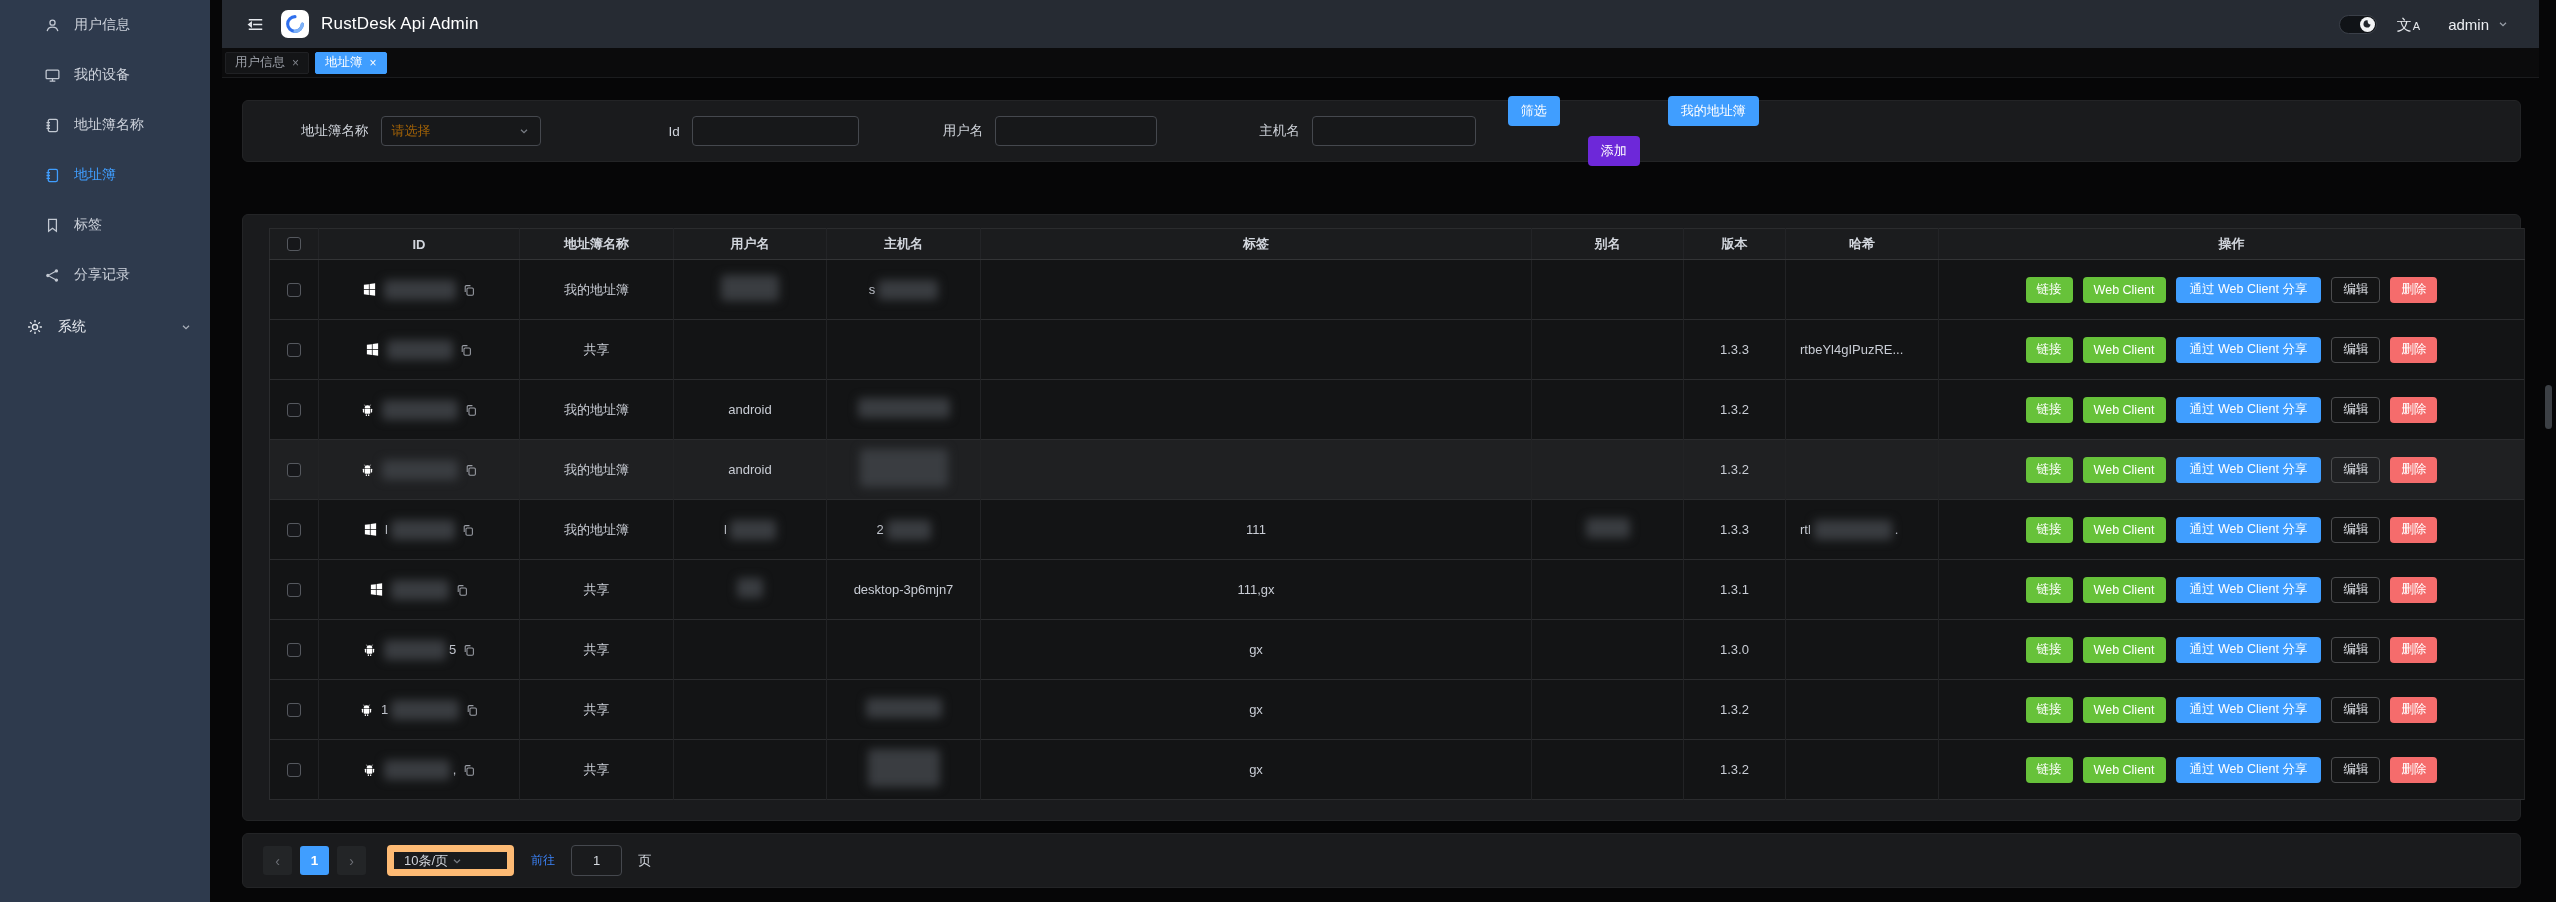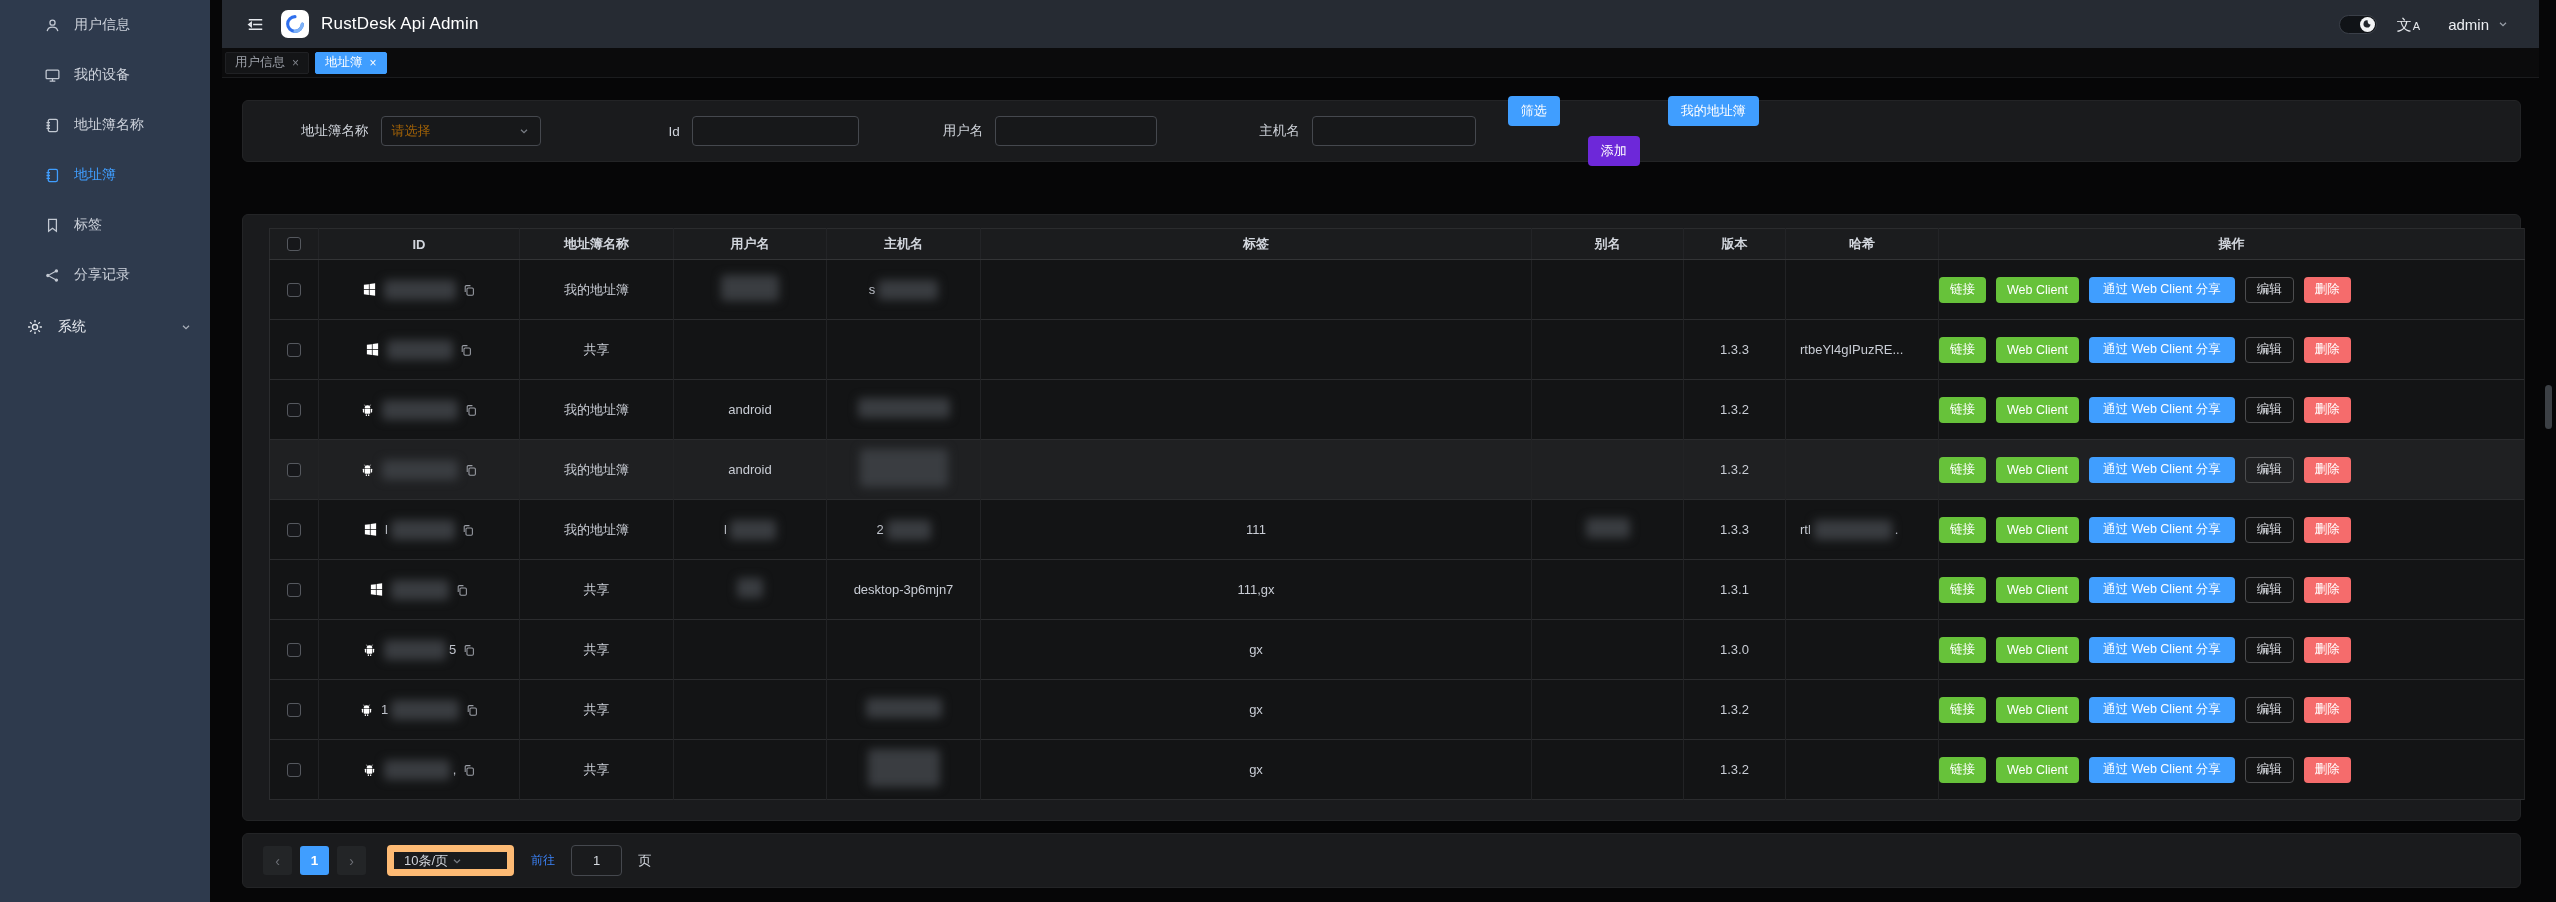--- a/index.html
+++ b/index.html
@@ -62,21 +62,21 @@
   thead th{height:31px;background:#1b1c1e;font-size:13px;font-weight:700;color:#d3d7de;border-bottom:1px solid #333436;border-right:1px solid #232427;text-align:center;}
   tbody td{height:60px;background:#131415;border-top:1px solid #2b2c2e;border-right:1px solid #222325;font-size:13px;color:#c9cdd5;text-align:center;vertical-align:middle;}
   tr.hover td{background:#1f2022;}
   .cb{width:14px;height:14px;border:1px solid #55585e;border-radius:3px;background:#16171a;margin:0 auto;cursor:pointer;}
   .idwrap{display:flex;align-items:center;justify-content:center;gap:6px;}
   .os-icon{display:inline-flex;width:16px;height:16px;color:#fff;}
   .copy-icon{display:inline-flex;color:#9b9ea6;cursor:pointer;}
   .blur{display:inline-block;background:#3a3d41;border-radius:4px;filter:blur(5px);height:20px;vertical-align:middle;}
   .cell-parts{display:inline-flex;align-items:center;gap:3px;justify-content:center;flex-wrap:wrap;}
   td.hash{text-align:left;padding-left:14px;}
-  .acts{display:flex;align-items:center;justify-content:flex-start;gap:10px;}
+  .acts{display:flex;align-items:center;justify-content:center;gap:10px;}
   .abtn{height:26px;border-radius:4px;border:none;font-size:12.5px;color:#fff;padding:0 11px;cursor:pointer;white-space:nowrap;font-family:inherit;}
   .a-green{background:#67c23a;}
   .a-blue{background:#409eff;padding:0 14px;}
   .a-plain{background:transparent;border:1px solid #4c4d4f;color:#dfe2e8;}
   .a-red{background:#f56c6c;}
 
   
   .pager-card{height:55px;display:flex;align-items:center;padding-left:20px;gap:8px;}
   .pg-btn{width:29px;height:29px;border-radius:3px;background:#232527;color:#6e7178;display:flex;align-items:center;justify-content:center;font-size:14px;cursor:pointer;}
   .pg-page{width:29px;height:29px;border-radius:3px;background:#409eff;color:#fff;display:flex;align-items:center;justify-content:center;font-size:13.5px;font-weight:700;cursor:pointer;}

